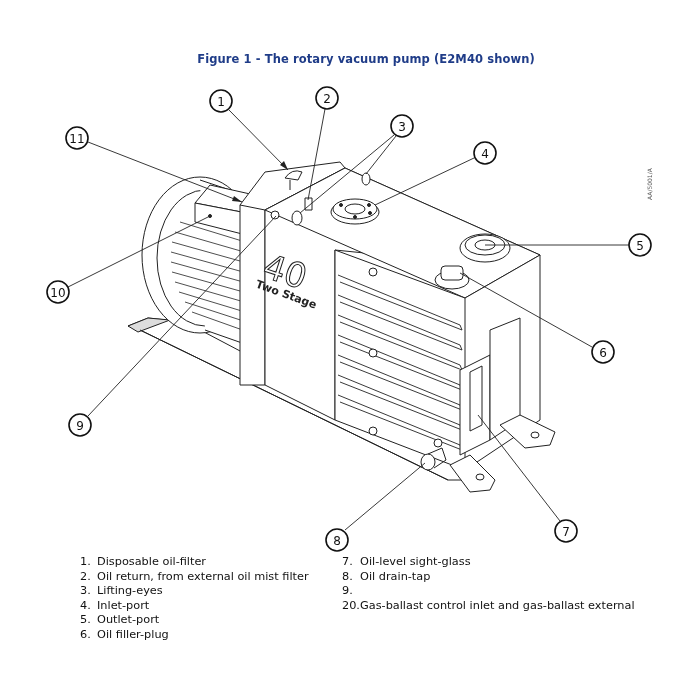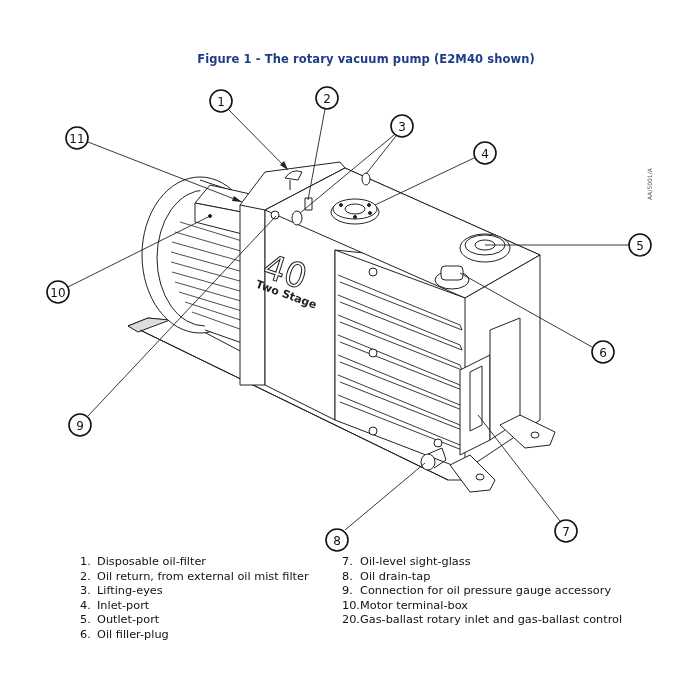--- a/index.html
+++ b/index.html
@@ -244,23 +244,18 @@
   <div class="row">
       <span class="num">7.</span>
       <span>Oil-level sight-glass</span>
     </div>
   <div class="row">
       <span class="num">8.</span>
       <span>Oil drain-tap</span>
     </div>
   <div class="row">
       <span class="num">9.</span>
-      <span>Connection for oil pressure gauge accessory</span>
-    </div>
-  <div class="row">
-      <span class="num">10.</span>
-      <span>Motor terminal-box</span>
     </div>
   <div class="row">
       <span class="num">20.</span>
-      <span>Gas-ballast rotary inlet and gas-ballast control</span>
+      <span>Gas-ballast control inlet and gas-ballast external</span>
     </div>
 </div>
 
 </body></html>

